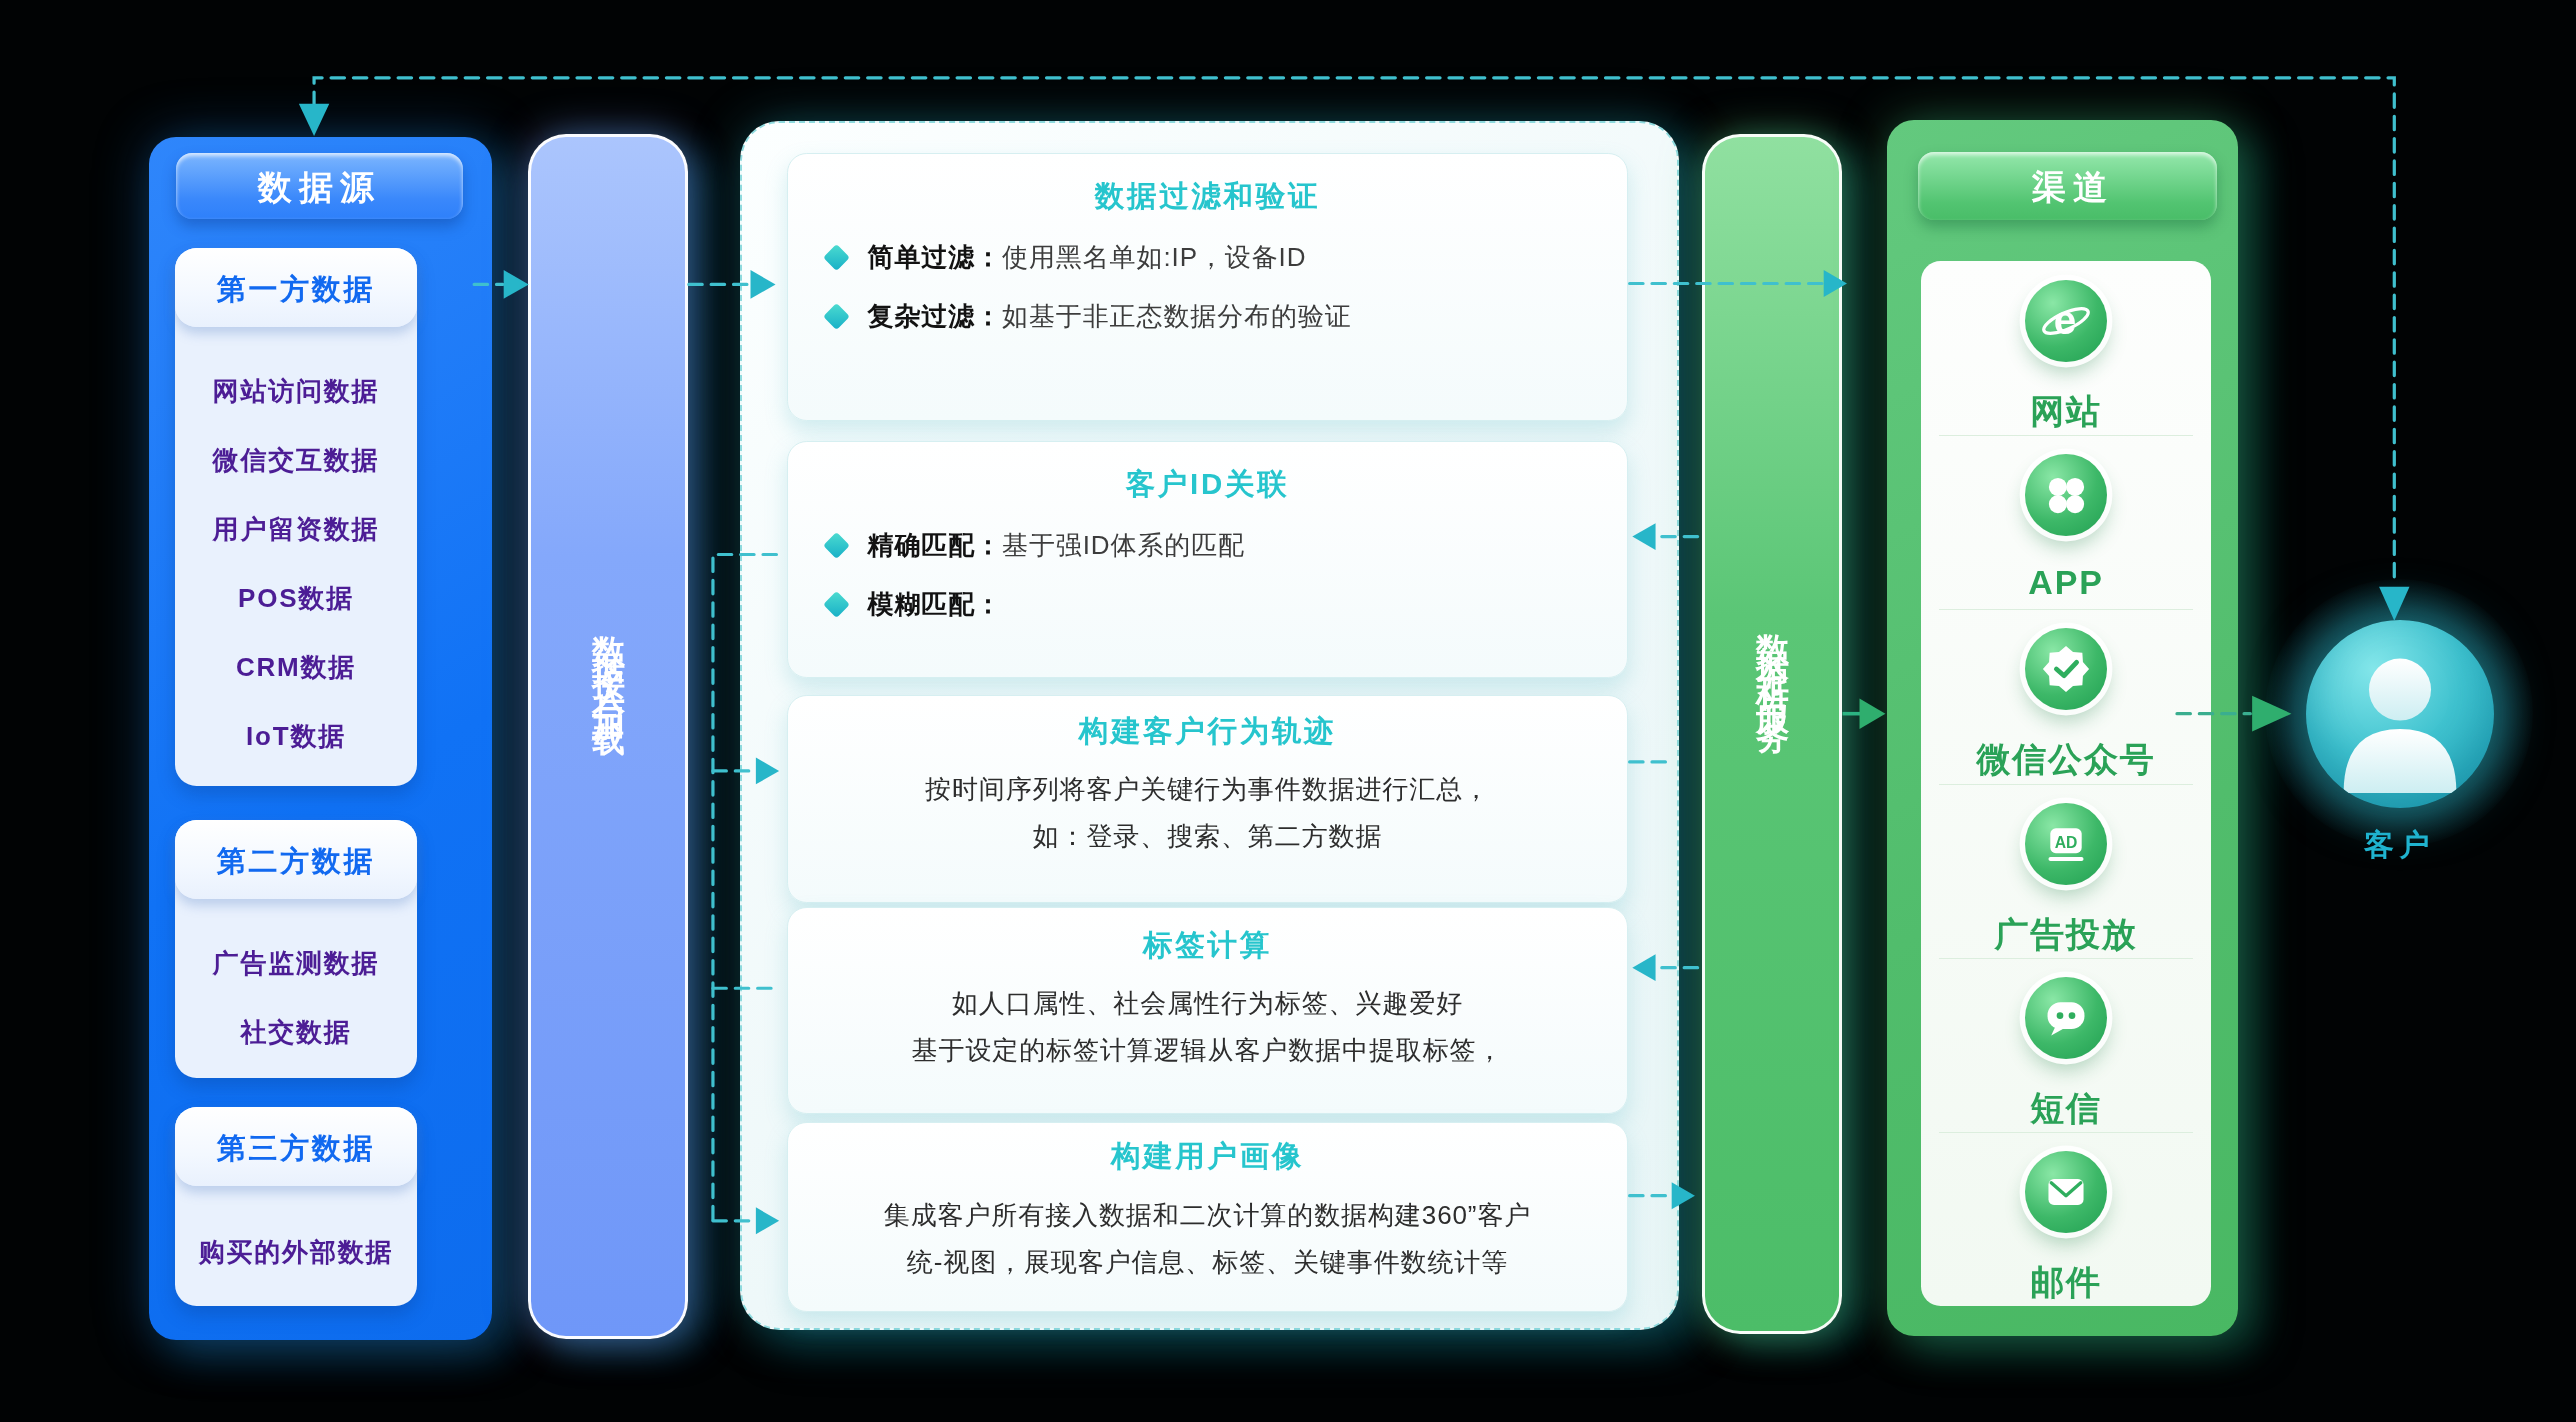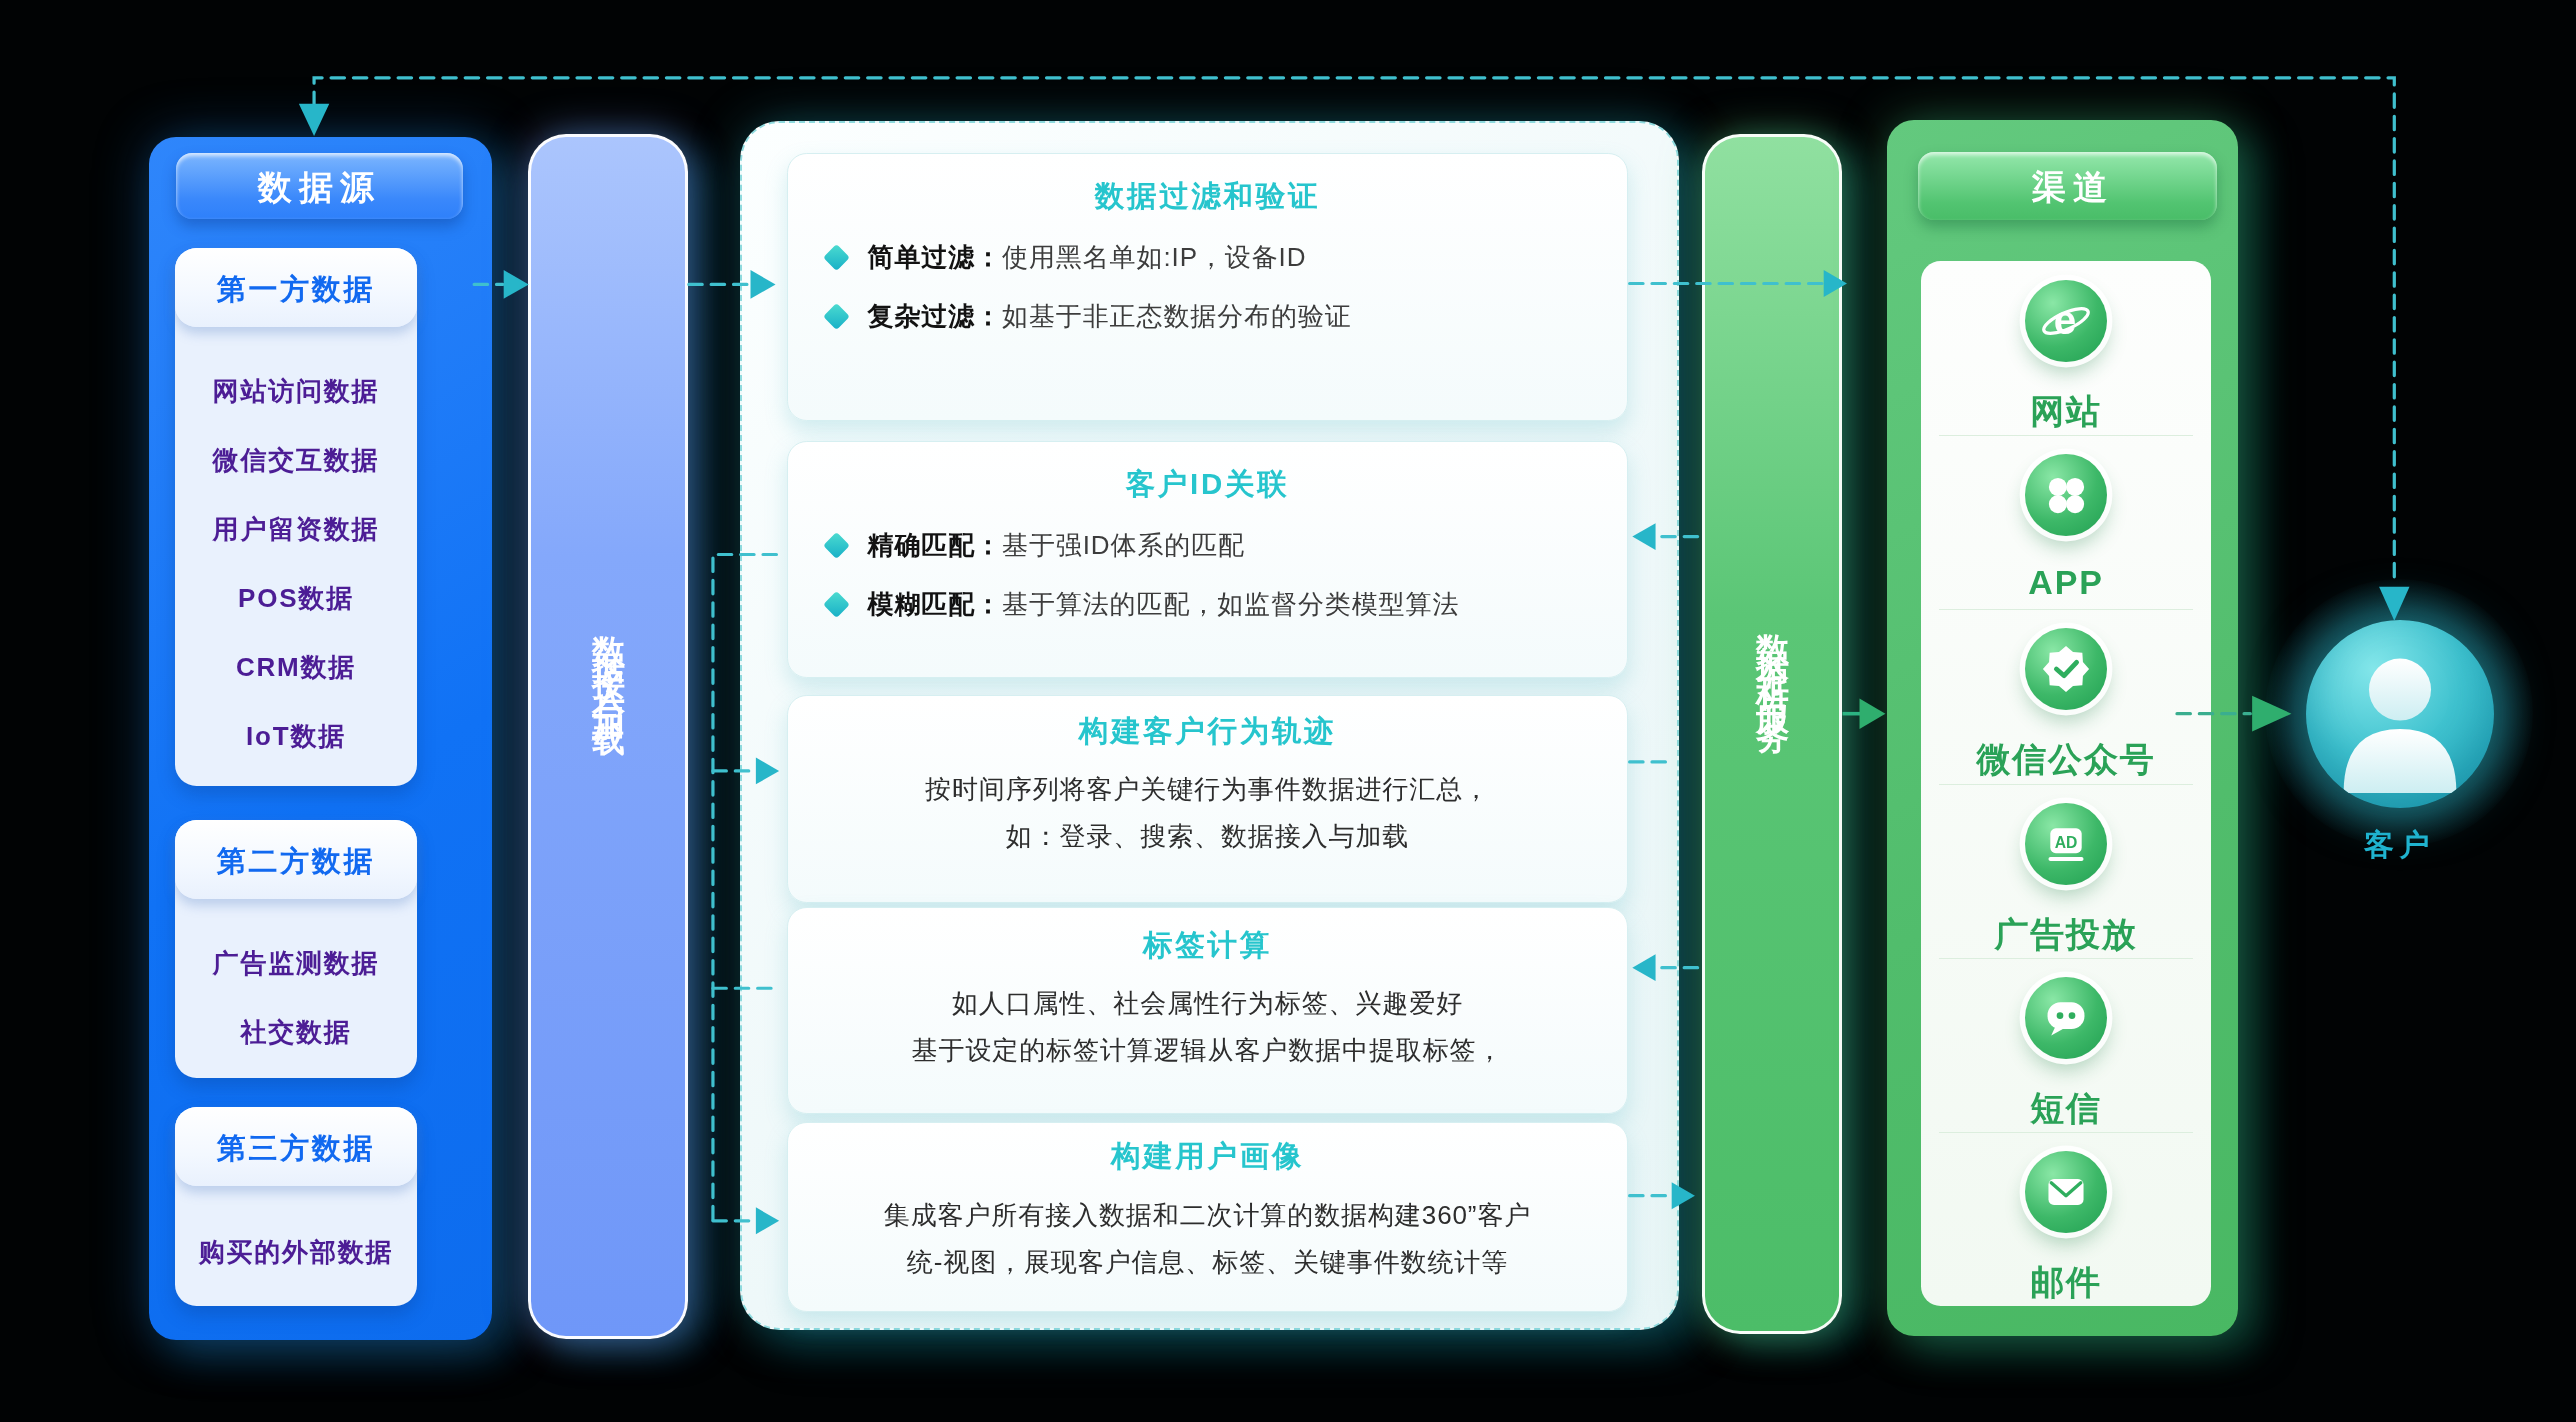--- a/index.html
+++ b/index.html
@@ -163,30 +163,29 @@
       <h3>客户ID关联</h3>
       <div class="bullets">
         <div class="brow">
           <span class="diamond"></span>
           <span class="blabel">精确匹配：</span>
           <span class="btext">基于强ID体系的匹配</span>
         </div>
         <div class="brow">
           <span class="diamond"></span>
           <span class="blabel">模糊匹配：</span>
-          <span class="btext">基于算法的匹配，如监督分类模型算法</span>
         </div>
       </div>
     </div>
 
     <div class="pbox box-3">
       <h3>构建客户行为轨迹</h3>
       <div class="plines">
         <p class="pline">按时间序列将客户关键行为事件数据进行汇总，</p>
-        <p class="pline">如：登录、搜索、数据接入与加载</p>
+        <p class="pline">如：登录、搜索、第二方数据</p>
       </div>
     </div>
 
     <div class="pbox box-4">
       <h3>标签计算</h3>
       <div class="plines">
         <p class="pline">如人口属性、社会属性行为标签、兴趣爱好</p>
         <p class="pline">基于设定的标签计算逻辑从客户数据中提取标签，</p>
       </div>
     </div>

